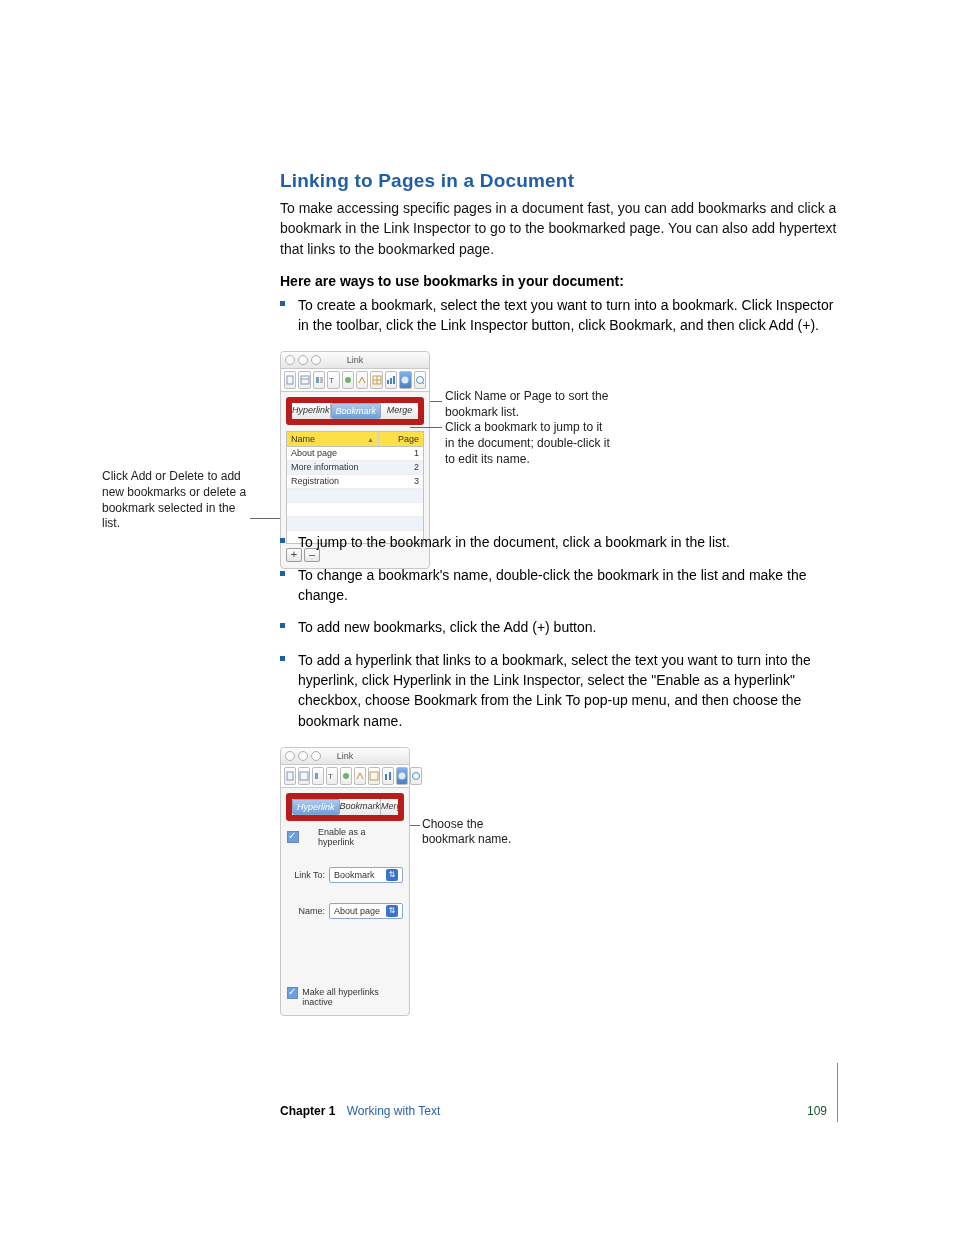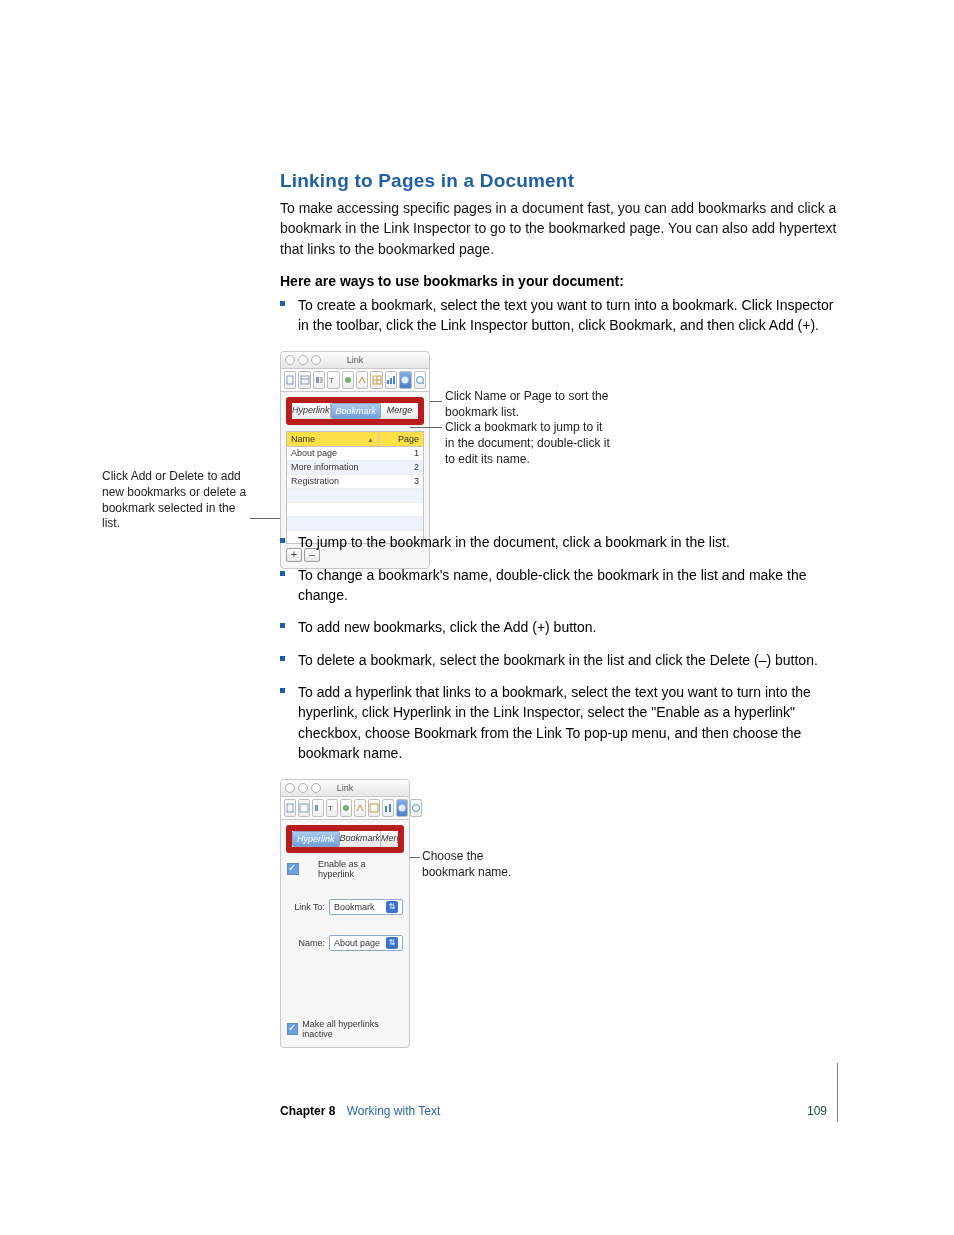--- a/index.html
+++ b/index.html
@@ -187,21 +187,20 @@
     <div class="callout right" style="left:165px;top:73px;width:170px;">Click a bookmark to jump to it in the document; double-click it to edit its name.</div>
 
     <div class="lead" style="left:-30px;top:171px;width:30px;"></div>
     <div class="callout left" style="left:-178px;top:122px;width:145px;">Click Add or Delete to add new bookmarks or delete a bookmark selected in the list.</div>
   </div>
 
   <ul class="bul" id="bul2">
       <li>To jump to the bookmark in the document, click a bookmark in the list.</li>
       <li>To change a bookmark's name, double-click the bookmark in the list and make the change.</li>
       <li>To add new bookmarks, click the Add (+) button.</li>
-      <li>To delete a bookmark, select the bookmark in the list and click the Delete (–) button.</li>
       <li>To add a hyperlink that links to a bookmark, select the text you want to turn into the hyperlink, click Hyperlink in the Link Inspector, select the "Enable as a hyperlink" checkbox, choose Bookmark from the Link To pop-up menu, and then choose the bookmark name.</li>
     </ul>
 
   <div class="figwrap" style="height:170px;">
     <div class="screenshot" style="width:130px;position:absolute;left:0;top:0;">
       <div class="titlebar">
         <div class="lights">
           <div class="light"></div>
           <div class="light"></div>
           <div class="light"></div>
@@ -278,31 +277,31 @@
           </div>
       </div>
       <div class="formline">
         <label>Name:</label>
         <div class="sel">
             <span>About page</span>
             <span class="arrow">⇅</span>
           </div>
       </div>
       <div style="height:44px;"></div>
-      <div style="margin:4px 6px 8px;font-size:9px;display:flex;align-items:center;">
+      <div style="margin:4px 6px 8px;font-size:9px;display:flex;">
         <span class="chk"></span>
         <span>Make all hyperlinks inactive</span>
       </div>
     </div>
 
     <div class="lead" style="left:130px;top:82px;width:10px;"></div>
     <div class="callout right" style="left:142px;top:74px;width:110px;">Choose the bookmark name.</div>
   </div>
 
 </div>
 
 <div class="footer">
   <div class="chap">
-    <b>Chapter 8</b>
+    <b>Chapter 1</b>
     <span class="t">Working with Text</span>
   </div>
   <div class="pg">109</div>
 </div>
 
 </body></html>

